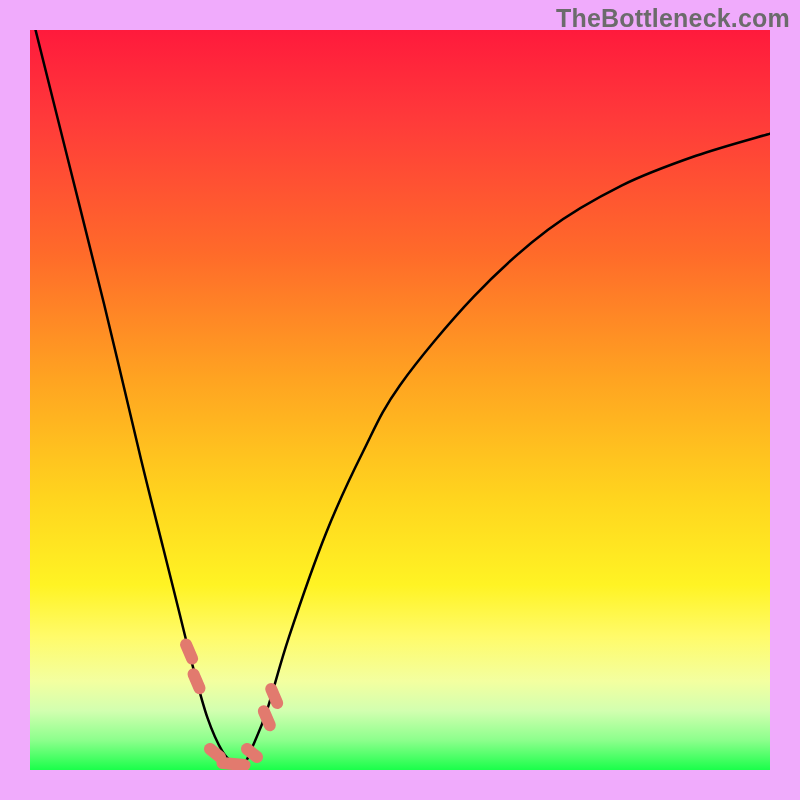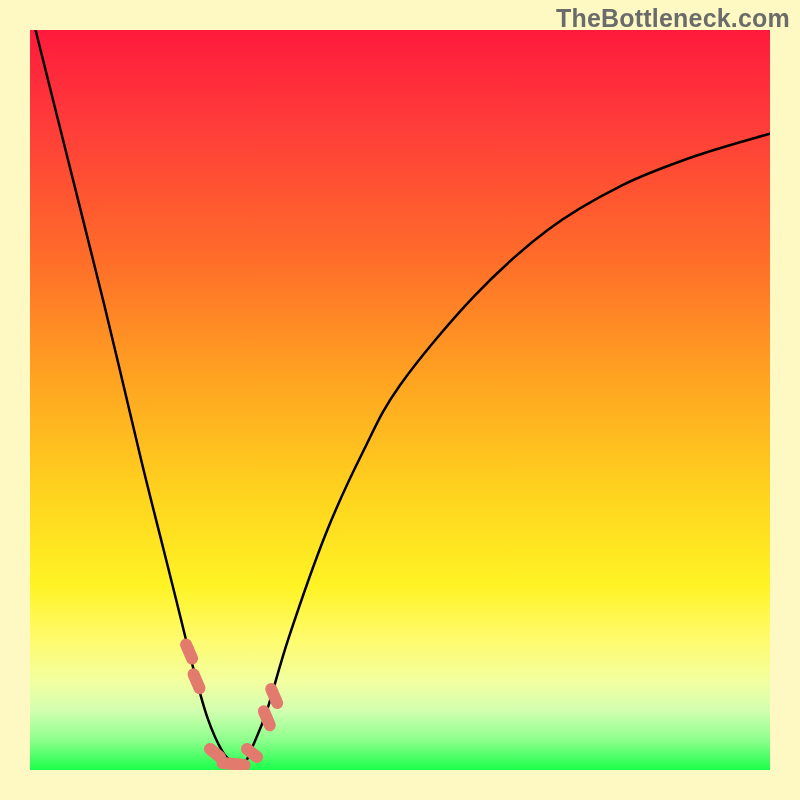--- a/index.html
+++ b/index.html
@@ -8,21 +8,21 @@
     width: 800px;
     height: 800px;
     background: #000;
     overflow: hidden;
     font-family: Arial, Helvetica, sans-serif;
   }
   .frame {
     position: relative;
     width: 800px;
     height: 800px;
-    background: #fef9c3;
+    background: #f0abfc;
   }
   .watermark {
     position: absolute;
     top: 4px;
     right: 10px;
     color: #6b6b6b;
     font-size: 25px;
     font-weight: 600;
     letter-spacing: 0.2px;
     user-select: none;

